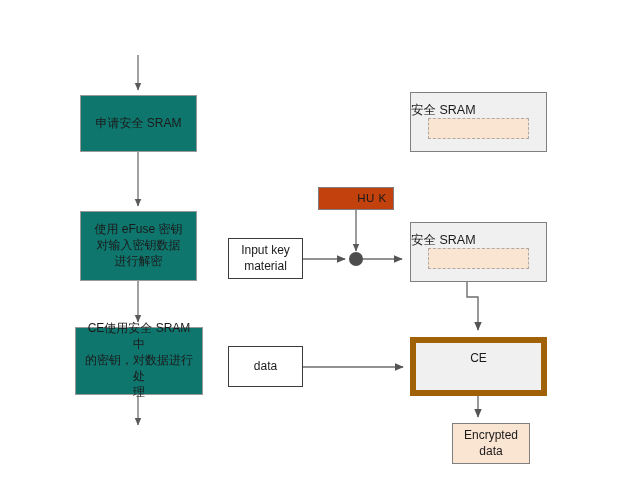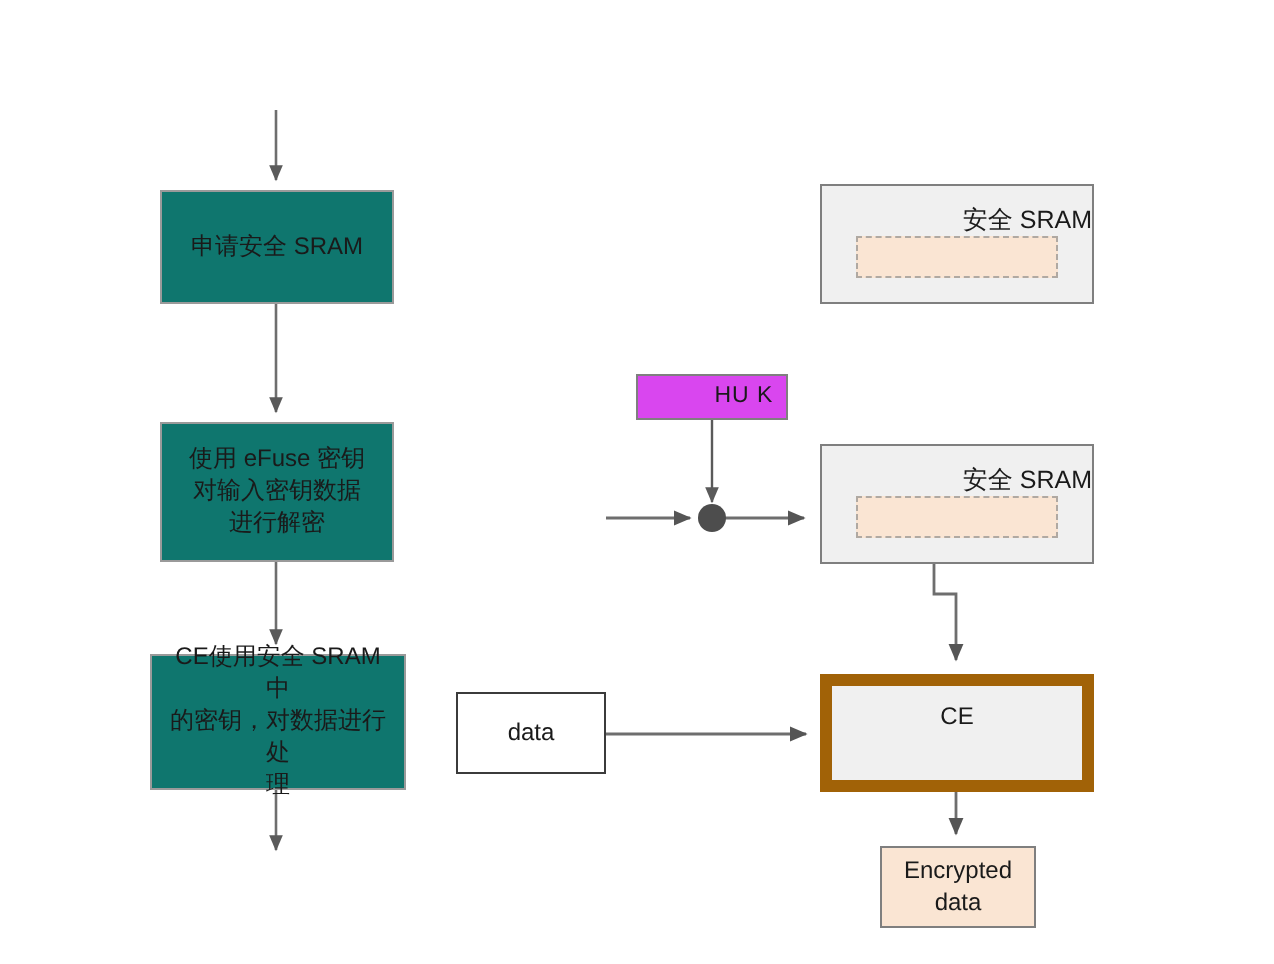--- a/index.html
+++ b/index.html
@@ -51,37 +51,37 @@
   }
 
   
   .plain-box {
     border: 1px solid #3b3b3b;
     background: #ffffff;
     font-size: 12px;
   }
   .huk-box {
     border: 1px solid #7f7f7f;
-    background: #d946ef;
+    background: #c2410c;
     font-size: 11.5px;
     letter-spacing: .5px;
     padding-left: 32px;
   }
   .sram-box {
     border: 1px solid #7f7f7f;
     background: #f0f0f0;
     display: block;
     padding: 0;
   }
   .sram-title {
     position: absolute;
     left: 0;
     right: 0;
     top: 9px;
-    text-align: right;
+    text-align: left;
     font-size: 12.5px;
     color: #1a1a1a;
   }
   .sram-slot {
     position: absolute;
     left: 17px;
     right: 17px;
     bottom: 12px;
     height: 21px;
     background: #fae5d3;
@@ -99,20 +99,21 @@
     right: 0;
     top: 8px;
     text-align: center;
     font-size: 12px;
     color: #1a1a1a;
   }
   .enc-box {
     border: 1px solid #7f7f7f;
     background: #fae5d3;
     font-size: 12px;
+    margin-left: 12px;
   }
   .multiline {
     white-space: pre-line;
   }
 </style>
 </head>
 <body>
 
 <div id="canvas">
 
@@ -171,20 +172,24 @@
 
   <div class="node sram-box" style="left:410px; top:92px; width:137px; height:60px;">
     <div class="sram-title">安全 SRAM</div>
     <div class="sram-slot"></div>
   </div>
 
   <div class="node huk-box" style="left:318px; top:187px; width:76px; height:23px;">
     <span>HU K</span>
   </div>
 
+  <div class="node plain-box multiline" style="left:228px; top:238px; width:75px; height:41px;">
+    <span class="multiline">Input key
+material</span>
+  </div>
 
   <div class="node sram-box" style="left:410px; top:222px; width:137px; height:60px;">
     <div class="sram-title">安全 SRAM</div>
     <div class="sram-slot"></div>
   </div>
 
   <div class="node plain-box" style="left:228px; top:346px; width:75px; height:41px;">
     <span>data</span>
   </div>
 

